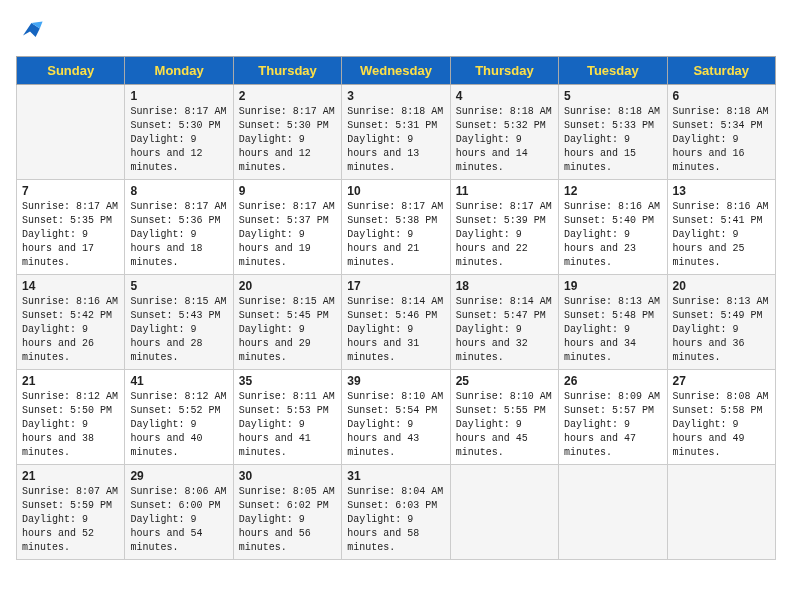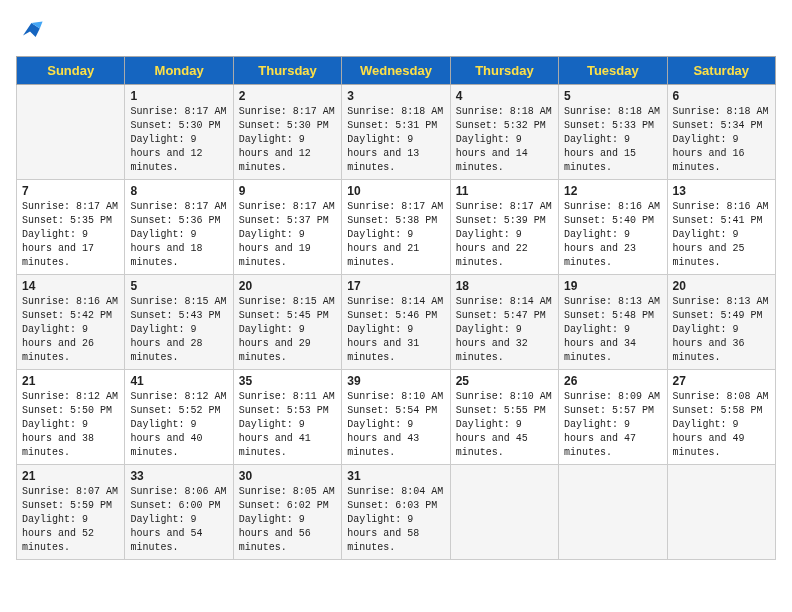--- a/index.html
+++ b/index.html
@@ -242,21 +242,21 @@
           <span class="day-number">27</span>
           <div class="cell-text">Sunrise: 8:08 AM<br>Sunset: 5:58 PM<br>Daylight: 9 hours and 49 minutes.</div>
         </td>
       </tr>
       <tr>
         <td>
           <span class="day-number">21</span>
           <div class="cell-text">Sunrise: 8:07 AM<br>Sunset: 5:59 PM<br>Daylight: 9 hours and 52 minutes.</div>
         </td>
         <td>
-          <span class="day-number">33</span>
+          <span class="day-number">29</span>
           <div class="cell-text">Sunrise: 8:06 AM<br>Sunset: 6:00 PM<br>Daylight: 9 hours and 54 minutes.</div>
         </td>
         <td>
           <span class="day-number">30</span>
           <div class="cell-text">Sunrise: 8:05 AM<br>Sunset: 6:02 PM<br>Daylight: 9 hours and 56 minutes.</div>
         </td>
         <td>
           <span class="day-number">31</span>
           <div class="cell-text">Sunrise: 8:04 AM<br>Sunset: 6:03 PM<br>Daylight: 9 hours and 58 minutes.</div>
         </td>

